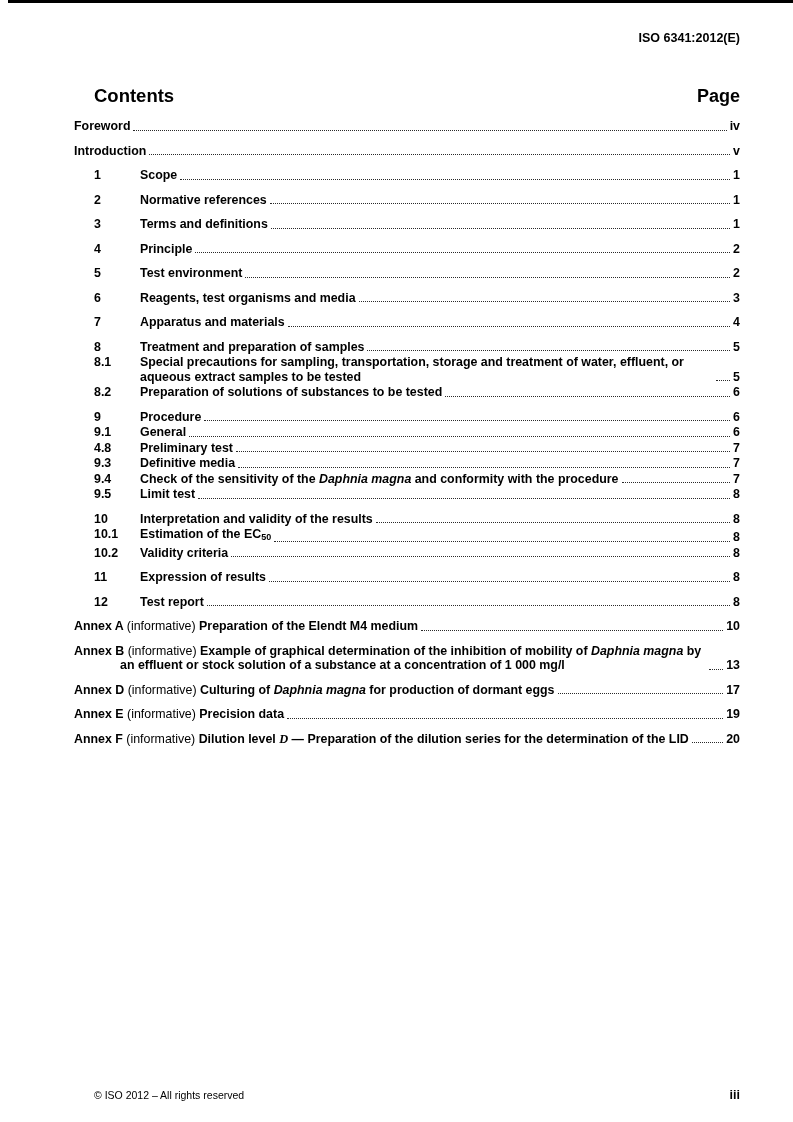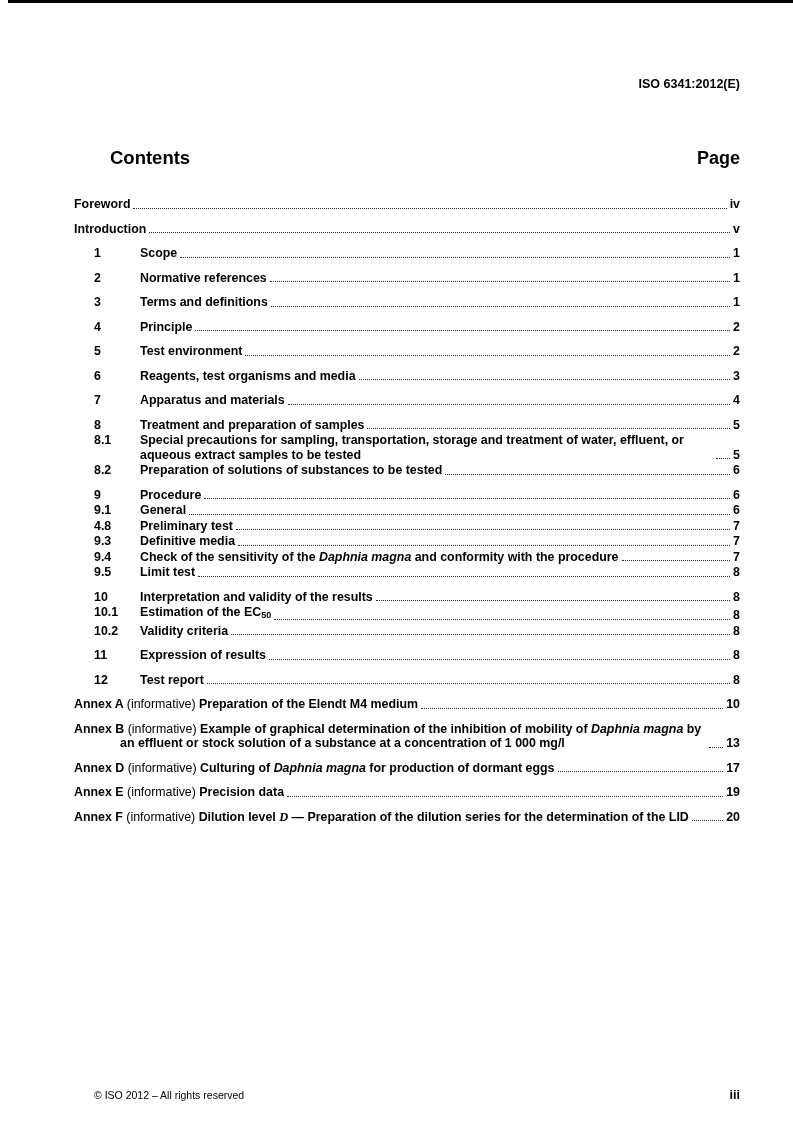--- a/index.html
+++ b/index.html
@@ -1,23 +1,23 @@
 <!DOCTYPE html>
 <html lang="en"><head>
 <meta charset="utf-8">
 <style>
   html,body{margin:0;padding:0}
   body{width:793px;height:1122px;background:#fff;color:#000;
        font-family:"Liberation Sans","DejaVu Sans",sans-serif}
   .page{position:relative;width:793px;height:1122px;padding:0 53px 0 94px;
         box-sizing:border-box;overflow:hidden;background:#fff}
   .top-rule{position:absolute;top:0;left:8px;right:0;height:3px;background:#000}
-  .hdr{padding-top:77px;text-align:right;font-weight:700;font-size:12.5px}
+  .hdr{padding-top:31px;text-align:right;font-weight:700;font-size:12.5px}
   .title-row{display:flex;justify-content:space-between;align-items:baseline;margin-top:40px}
-  .title{font-size:18.5px;font-weight:700;margin:16px}
+  .title{font-size:18.5px;font-weight:700;margin:0}
   .page-label{font-size:18px;font-weight:700}
   .toc{margin-top:12px;font-size:12.4px;font-weight:700;line-height:14.5px}
   .row{display:flex;margin-top:1px}
   .row.sp{margin-top:10px}
   .num{flex:0 0 46px}
   .body{flex:1;display:flex;min-width:0}
   .text{flex:0 1 auto;display:block}
   .text.hang{padding-left:26px;text-indent:-46px}
   .leader{flex:1 1 14px;min-width:14px;border-bottom:1.6px dotted #2a2a2a;
           align-self:flex-end;margin:0 3px 3px 3px}

